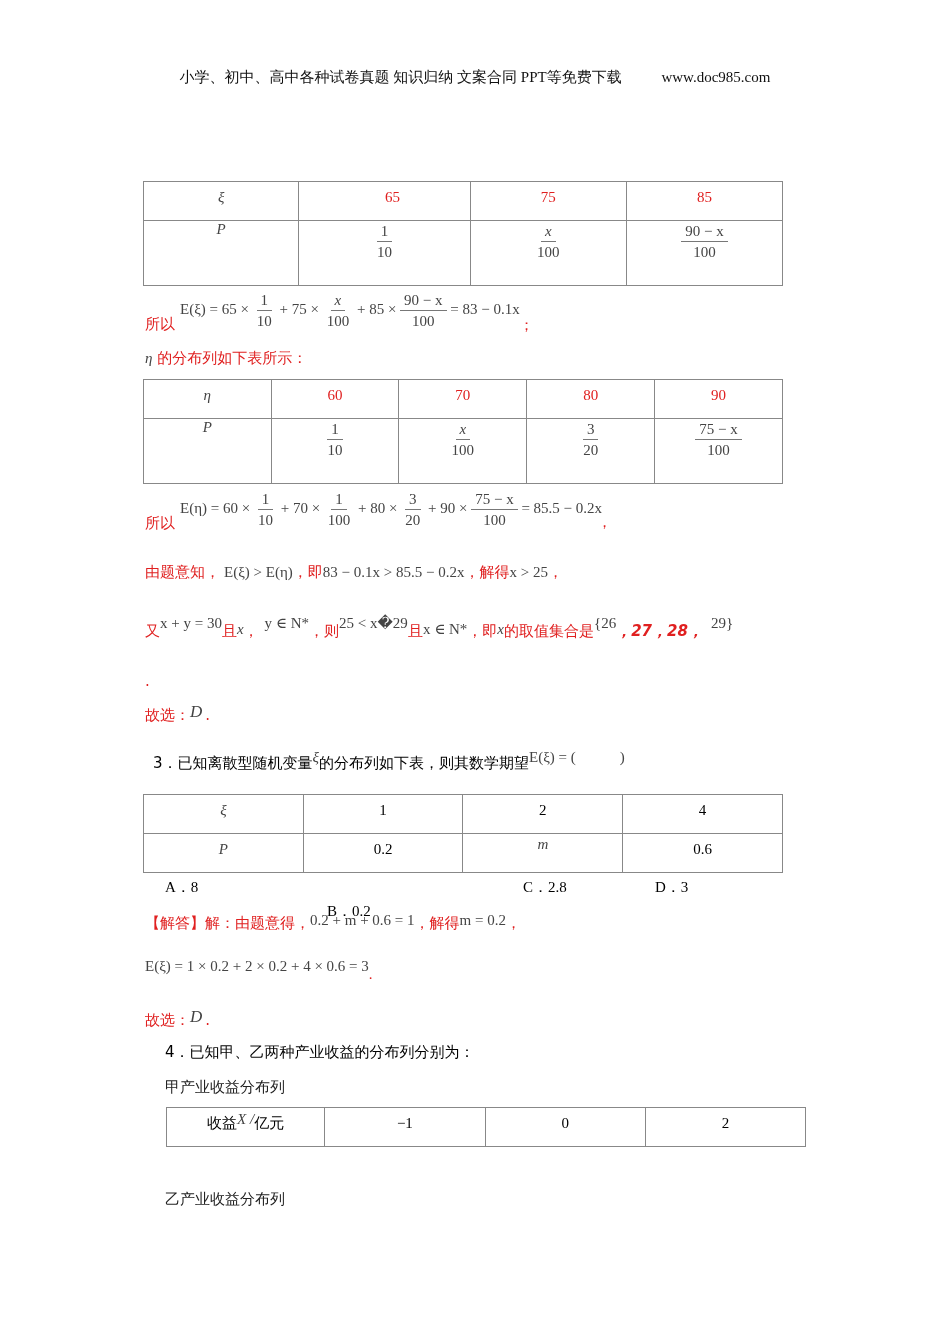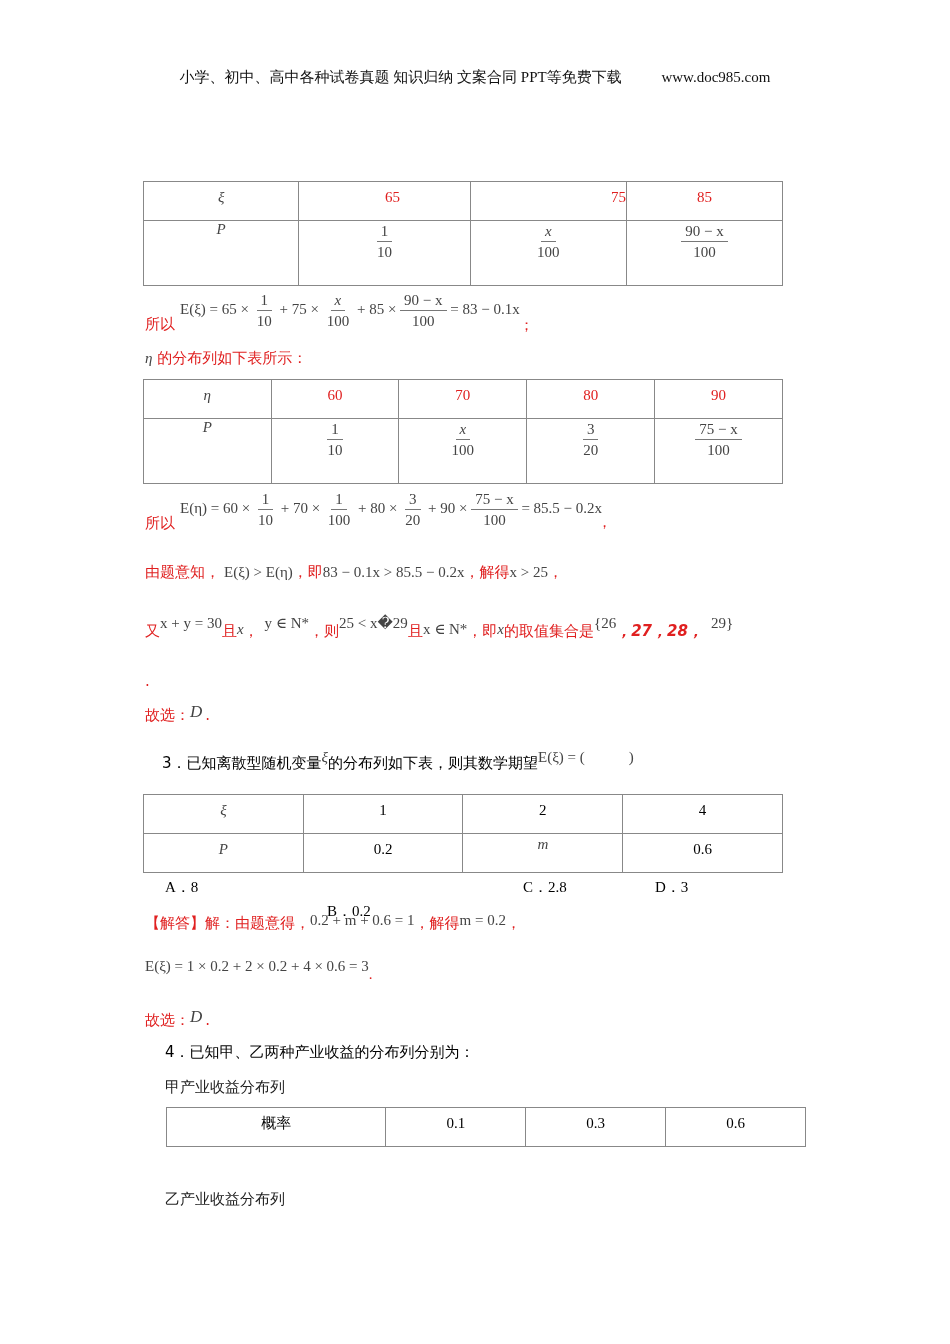--- a/index.html
+++ b/index.html
@@ -32,21 +32,21 @@
 <div class="abs header">
   <span>小学、初中、高中各种试卷真题 知识归纳 文案合同 PPT等免费下载</span>
   <span class="url">www.doc985.com</span>
 </div>
 
 <table class="dist" style="left:143px; top:181px; width:640px;">
   <tbody>
       <tr class="row1">
     <td style="width:160px;" class="math mi">ξ</td>
     <td style="width:160px;padding-left:16px;" class="red">65</td>
-    <td style="width:160px;text-align:right;" class="red">75</td>
+    <td style="width:160px;" class="red">75</td>
     <td style="width:160px;" class="red">85</td>
   </tr>
   <tr class="row2">
     <td class="math mi">P</td>
     <td><span class="frac">
             <span class="num">1</span>
             <span class="den">10</span>
           </span></td>
     <td><span class="frac">
             <span class="num mi">x</span>
@@ -154,21 +154,21 @@
 <div class="abs txt" style="left:145px; top:622px;">
   <span class="red">又</span><span class="eq" style="position:relative; top:-8px;">x + y = 30</span><span class="red">且</span><span class="eq mi" style="position:relative; top:-2px;">x</span><span class="red">，</span><span class="eq" style="position:relative; top:-8px; margin-left:6px;">y ∈ N*</span><span class="red">，则</span><span class="eq" style="position:relative; top:-8px;">25 &lt; x�29</span><span class="red">且</span><span class="eq" style="position:relative; top:-2px;">x ∈ N*</span><span class="red">，即</span><span class="eq mi" style="position:relative; top:-2px;">x</span><span class="red">的取值集合是</span><span class="eq" style="position:relative; top:-8px;">{26</span><span class="red bold">，27，28，</span><span class="eq" style="position:relative; top:-8px; margin-left:8px;">29}</span>
 </div>
 
 <div class="abs txt red" style="left:145px; top:672px;">.</div>
 
 <div class="abs txt" style="left:145px; top:705px;">
   <span class="red">故选：</span><span class="eq mi" style="font-size:17px; position:relative; top:-3px;">D</span><span class="red" style="margin-left:3px;">.</span>
 </div>
 
-<div class="abs txt" style="left:162px; top:754px;">
+<div class="abs txt" style="left:153px; top:754px;">
   <span>3．</span><span>已知离散型随机变量</span><span class="eq mi" style="position:relative; top:-6px;">ξ</span><span>的分布列如下表，则其数学期望</span><span class="eq" style="position:relative; top:-6px;">E(ξ) = (</span><span class="eq" style="position:relative; top:-6px; margin-left:44px;">)</span>
 </div>
 
 <table class="dist" style="left:143px; top:794px; width:640px;">
   <tbody>
       <tr class="row1">
     <td style="width:160px;" class="math mi">ξ</td>
     <td style="width:160px;">1</td>
     <td style="width:160px;">2</td>
     <td style="width:160px;">4</td>
@@ -201,22 +201,24 @@
   <span class="red">故选：</span><span class="eq mi" style="font-size:17px; position:relative; top:-3px;">D</span><span class="red" style="margin-left:3px;">.</span>
 </div>
 
 <div class="abs txt" style="left:165px; top:1043px;">
   <span>4．</span><span>已知甲、乙两种产业收益的分布列分别为：</span>
 </div>
 <div class="abs txt" style="left:165px; top:1078px; color:#222;">甲产业收益分布列</div>
 
 <table class="dist" style="left:166px; top:1107px; width:640px;">
   <tbody>
-  <tr class="row2s">
-    <td class="txt">概率</td>
-    <td>0.1</td>
-    <td>0.3</td>
-    <td>0.6</td>
+      <tr class="row1">
+    <td style="width:158px;" class="txt">
+      <span>收益</span><span class="eq mi" style="position:relative; top:-4px;">X /</span><span>亿元</span>
+    </td>
+    <td style="width:160px;">−1</td>
+    <td style="width:160px;">0</td>
+    <td style="width:160px;">2</td>
   </tr>
 </tbody>
   </table>
 
 <div class="abs txt" style="left:165px; top:1190px; color:#222;">乙产业收益分布列</div>
 
 </body></html>

